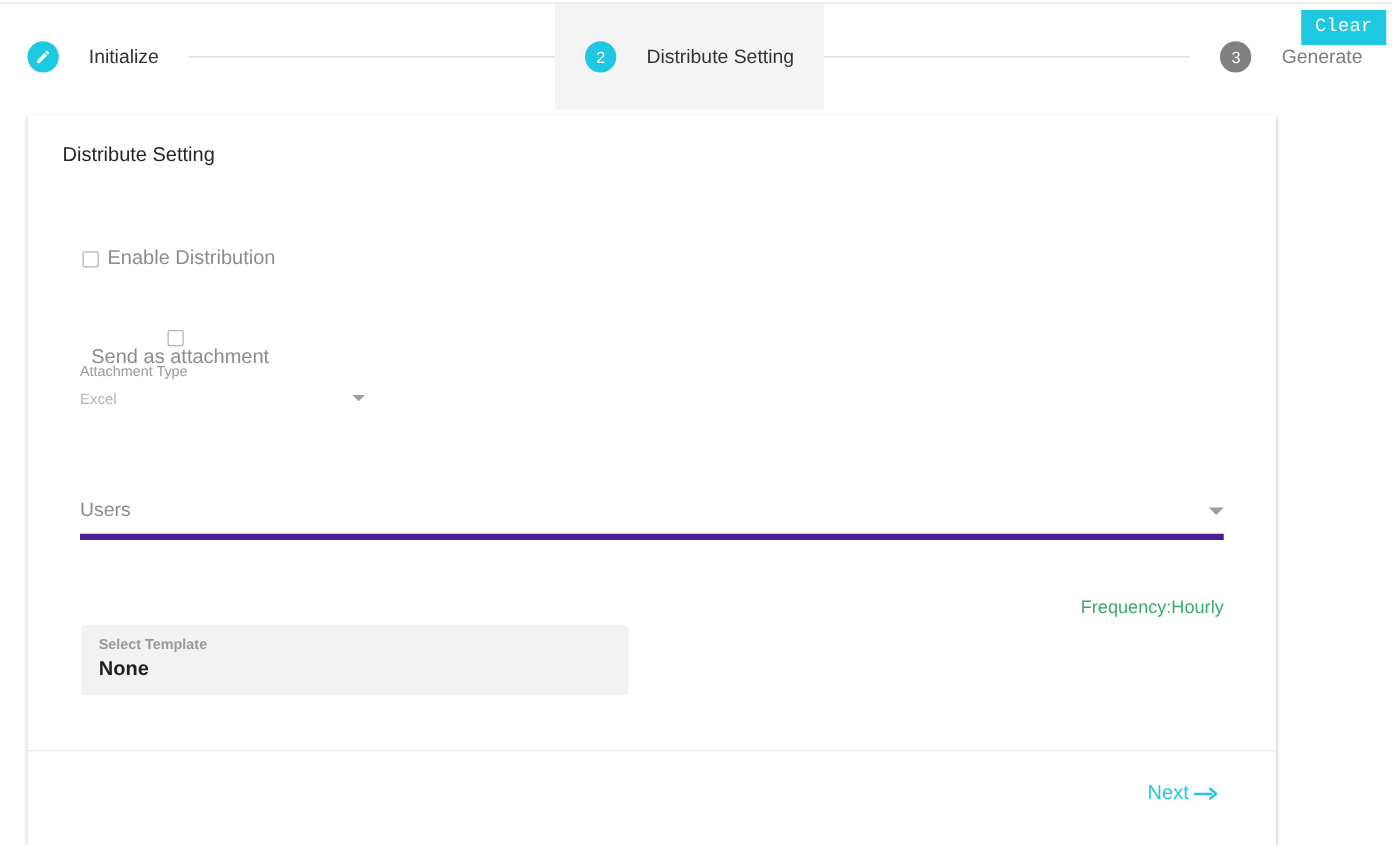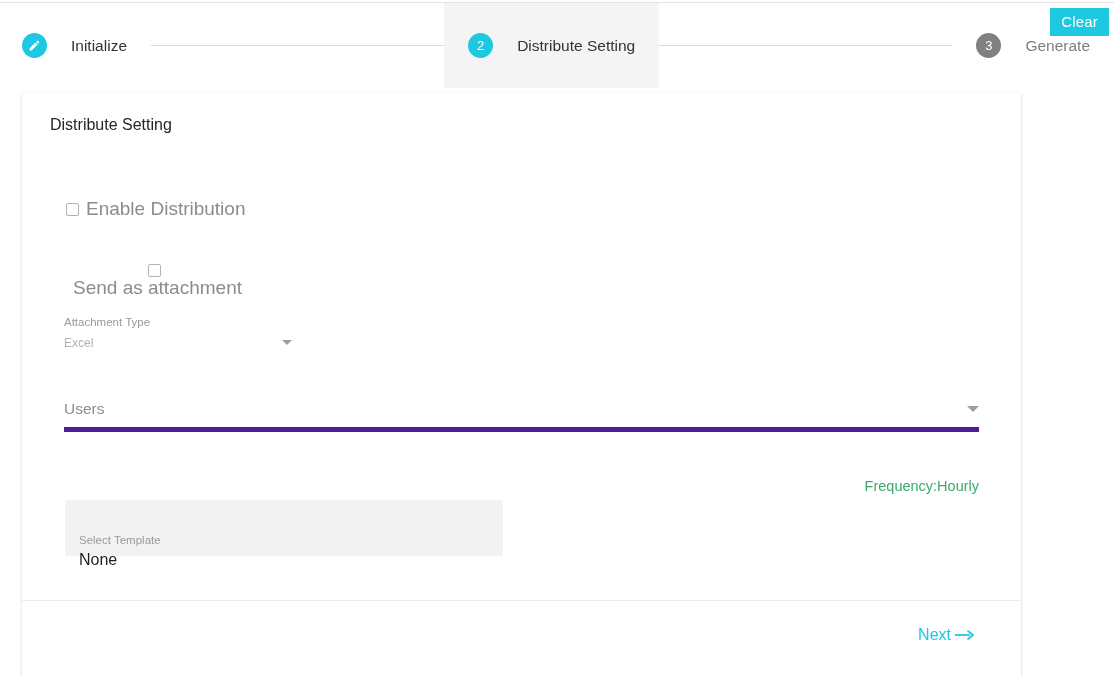--- a/index.html
+++ b/index.html
@@ -21,21 +21,21 @@
   
   .clear-btn {
     position: absolute; right: 5px; top: 8px;
     background: #1ec8e0;
     color: #ffffff;
     font-size: 15px;
     padding: 6px 11px 7px 11px;
     border: none;
     line-height: 1;
     cursor: pointer;
-    font-family: Liberation Sans, sans-serif;
+    font-family: Liberation Mono, monospace;
     letter-spacing: .2px;
   }
 
   
   .stepper {
     position: absolute; left:0; top:3px; width:1114px; height:85px;
     display:flex; align-items:center;
   }
   .step {
     display:flex; align-items:center; height:85px;
@@ -84,31 +84,31 @@
   .cb {
     width:13px; height:13px;
     border:1px solid #b3b3b3;
     border-radius:2px;
     background:#fff;
     flex:0 0 auto;
     cursor:pointer;
   }
   .cb-label {
     margin-left:7px;
-    font-size:19px;
+    font-size:16px;
     color:#8c8c8c;
     white-space:nowrap;
   }
 
   
   .attach-type {
     position:absolute; left:42px; top:200px; width:230px;
   }
   .field-mini-label {
-    font-size:11.5px; color:#9a9a9a; line-height:1.2;margin-top:24px;
+    font-size:11.5px; color:#9a9a9a; line-height:1.2;
   }
   .attach-value-row {
     display:flex; align-items:center; justify-content:space-between;
     margin-top:6px; width:230px; cursor:pointer;
   }
   .attach-value {
     font-size:12px; color:#b3b3b3;
   }
   .caret {
     width:0; height:0;
@@ -142,20 +142,21 @@
   }
 
   
   .template-field {
     position:absolute; left:43px; top:408px;
     width:438px; height:56px;
     background:#f2f2f2;
     border-radius:4px 4px 0 0;
     padding:10px 14px 0 14px;
     cursor:pointer;
+    font-weight:bold;
   }
   .template-value {
     font-size:16px; color:#1f1f1f; margin-top:3px;
   }
 
   
   .next-btn {
     position:absolute; right:38px; top:528px;
     display:flex; align-items:center; gap:4px;
     color:#1ec8e0; font-size:16px;

